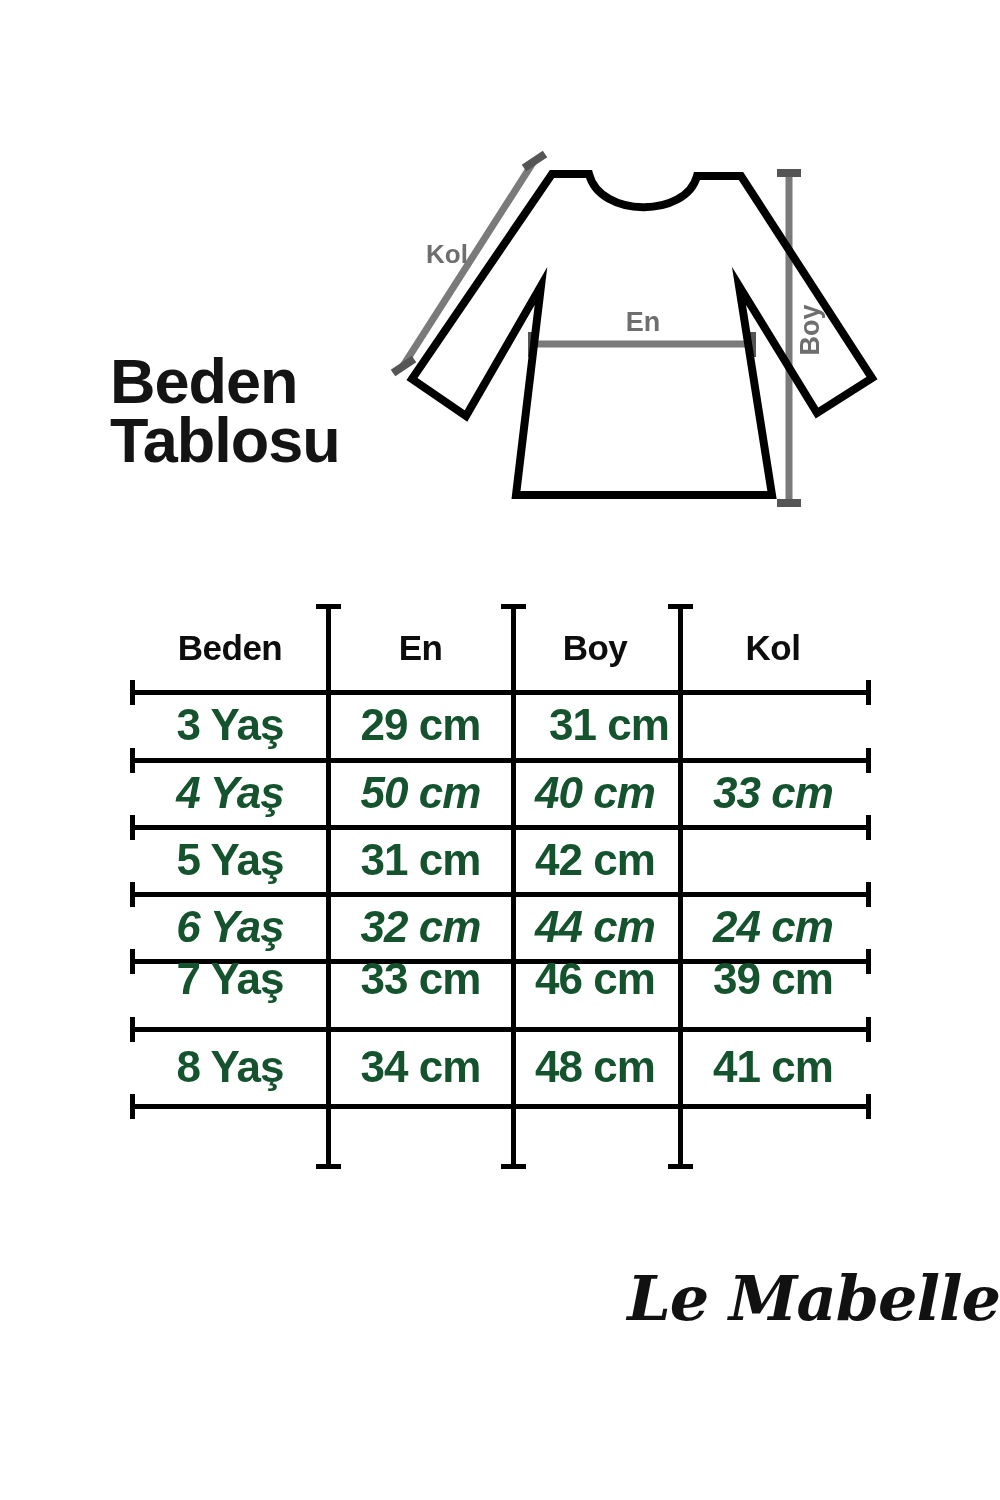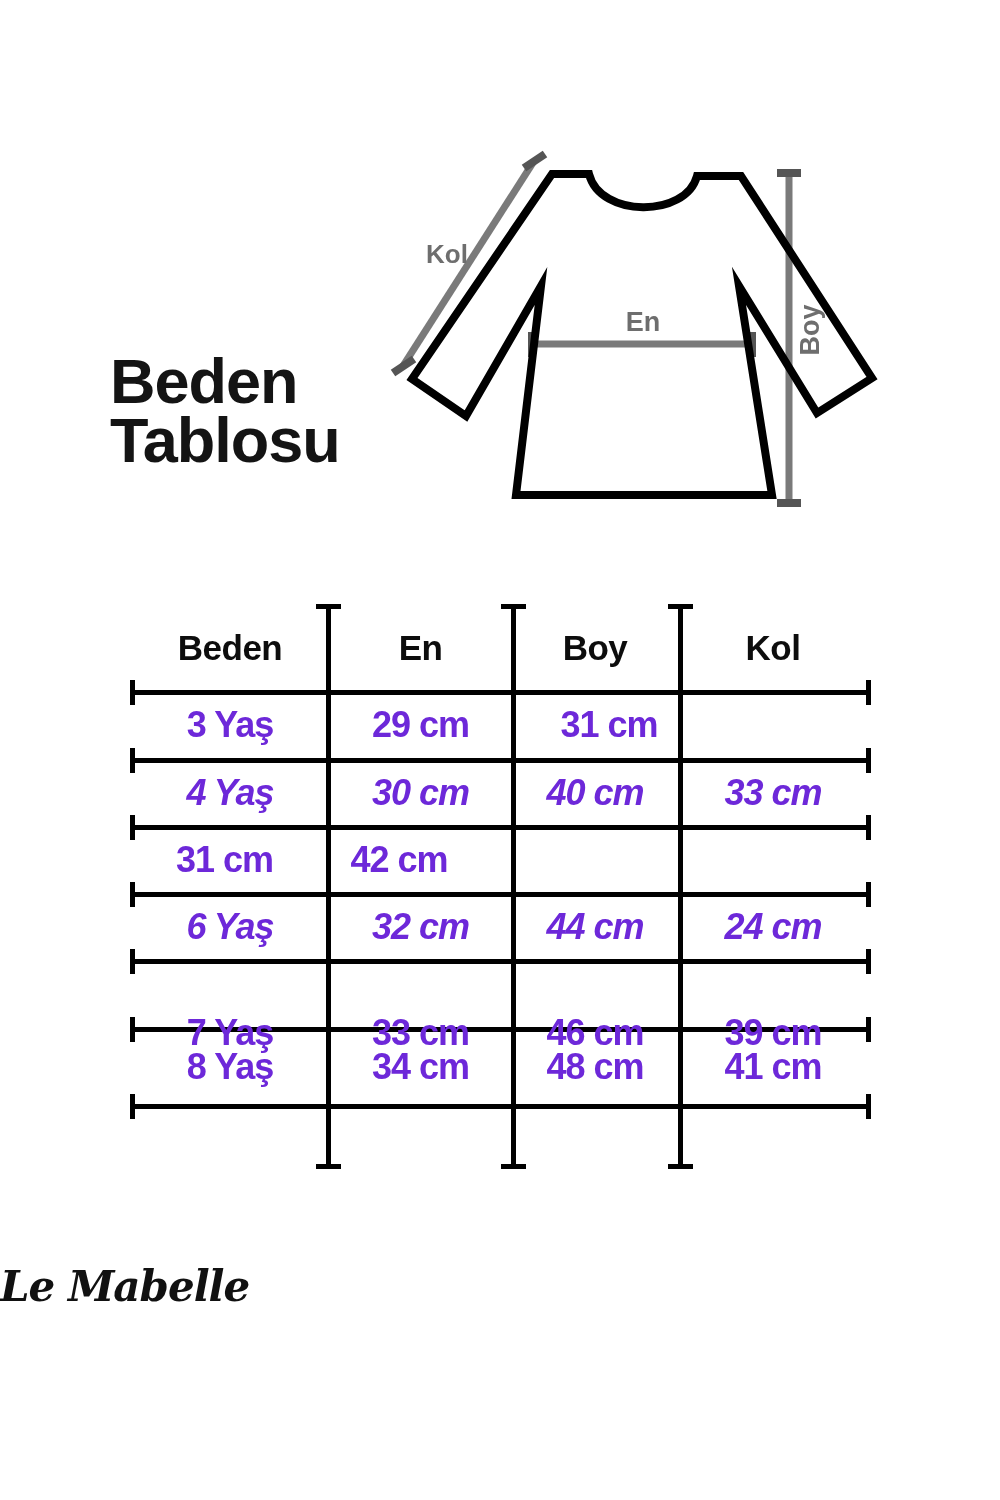--- a/index.html
+++ b/index.html
@@ -26,26 +26,26 @@
   .vline::before,.vline::after{content:"";position:absolute;left:-10px;width:25px;height:5px;background:#000;}
   .vline::before{top:-2px;}
   .vline::after{bottom:-2px;}
   
   .trow{position:absolute;left:132px;width:737px;display:flex;align-items:center;}
   .trow .c1{width:196px;text-align:center;}
   .trow .c2{width:185px;text-align:center;}
   .trow .c3{width:164px;text-align:center;}
   .trow .c4{width:192px;text-align:center;}
   .th{font-size:35px;font-weight:700;letter-spacing:-0.5px;color:#0d0d0d;}
-  .td{font-size:36px;font-weight:700;letter-spacing:-1px;color:#6d28d9;}
+  .td{font-size:44px;font-weight:700;letter-spacing:-1px;color:#14532d;}
   
   .brand{
-    position:absolute;left:0;right:0;top:1262px;text-align:left;
+    position:absolute;left:0;right:0;top:1262px;text-align:right;
     font-family:"DejaVu Serif",serif;font-style:italic;font-weight:700;
-    font-size:42px;color:#111;letter-spacing:-1px;
+    font-size:62px;color:#111;letter-spacing:-1px;
   }
 </style>
 </head>
 <body>
 
 <div class="page">
 
   <div class="title">
     <div>Beden</div>
     <div>Tablosu</div>
@@ -98,35 +98,36 @@
     <div class="c4 th">Kol</div>
   </div>
 
   <div class="trow" style="top:692px;height:66px;">
     <div class="c1 td">3 Yaş</div>
     <div class="c2 td">29 cm</div>
     <div class="c4 td">31 cm</div>
   </div>
   <div class="trow" style="top:760px;height:65px;font-style:italic;">
     <div class="c1 td">4 Yaş</div>
-    <div class="c2 td">30 cm</div>
+    <div class="c2 td">50 cm</div>
     <div class="c3 td">40 cm</div>
     <div class="c4 td">33 cm</div>
   </div>
   <div class="trow" style="top:827px;height:65px;">
+    <div class="c1 td">5 Yaş</div>
     <div class="c2 td">31 cm</div>
     <div class="c3 td">42 cm</div>
   </div>
   <div class="trow" style="top:894px;height:65px;font-style:italic;">
     <div class="c1 td">6 Yaş</div>
     <div class="c2 td">32 cm</div>
     <div class="c3 td">44 cm</div>
     <div class="c4 td">24 cm</div>
   </div>
-  <div class="trow" style="top:1000px;height:66px;">
+  <div class="trow" style="top:946px;height:66px;">
     <div class="c1 td">7 Yaş</div>
     <div class="c2 td">33 cm</div>
     <div class="c3 td">46 cm</div>
     <div class="c4 td">39 cm</div>
   </div>
   <div class="trow" style="top:1029px;height:75px;">
     <div class="c1 td">8 Yaş</div>
     <div class="c2 td">34 cm</div>
     <div class="c3 td">48 cm</div>
     <div class="c4 td">41 cm</div>

